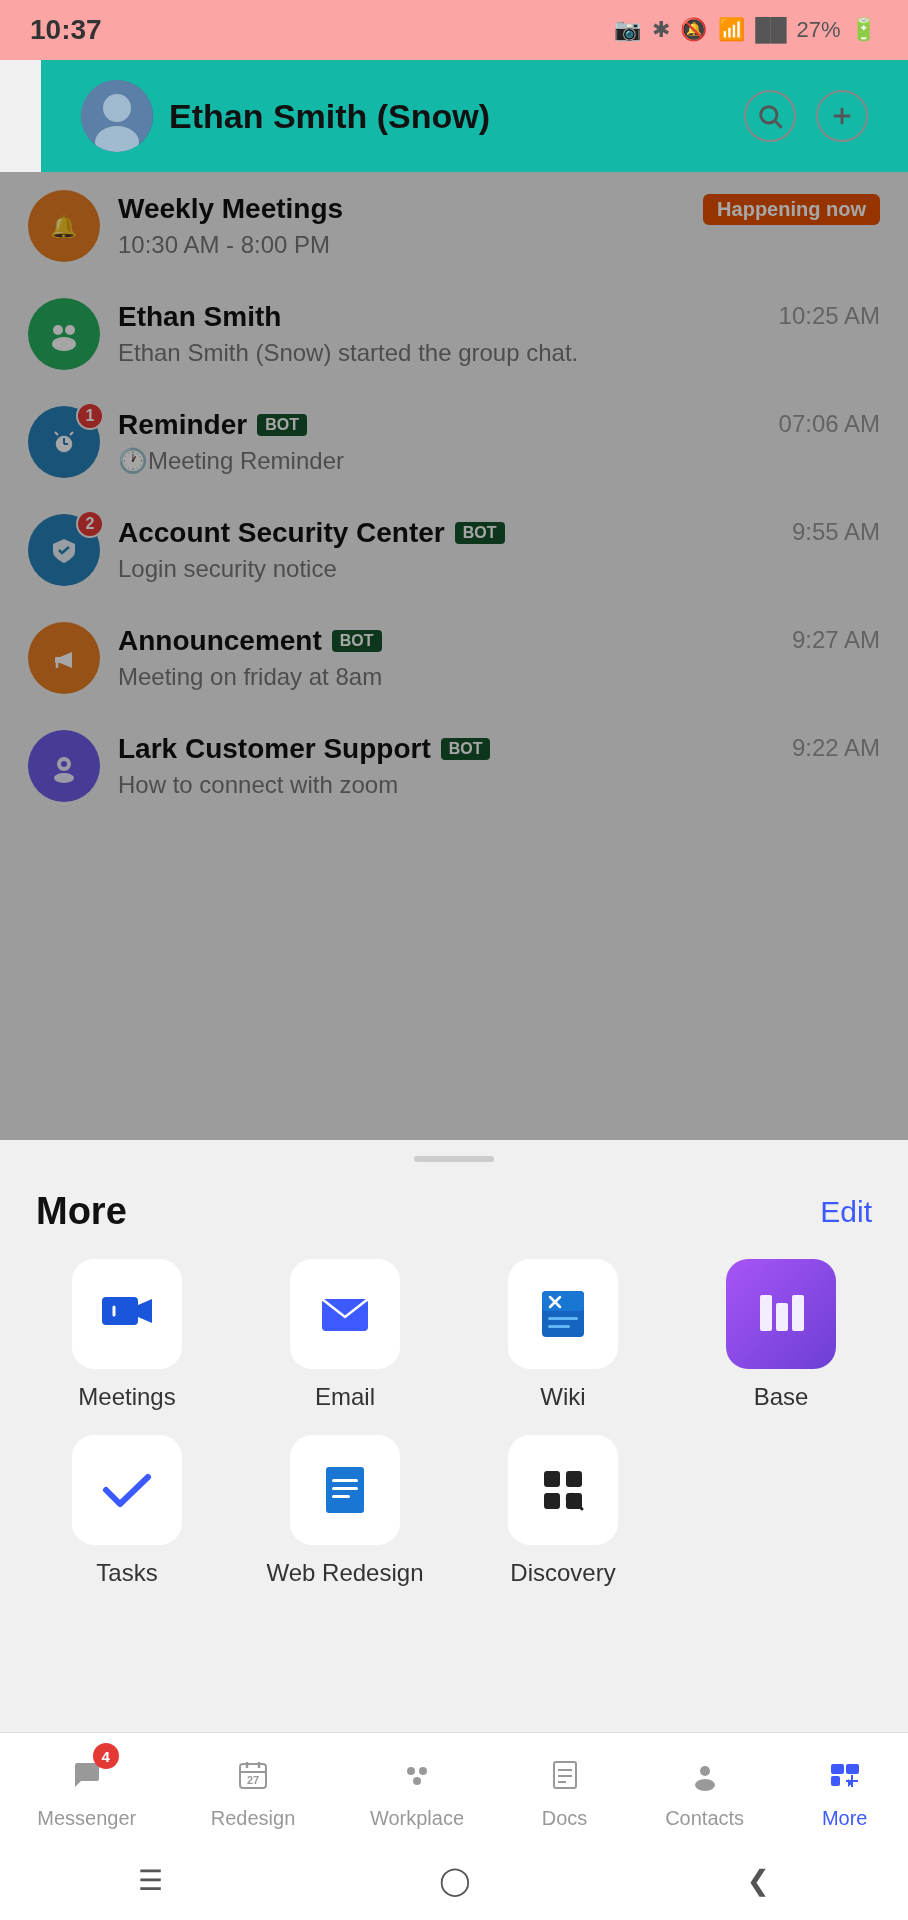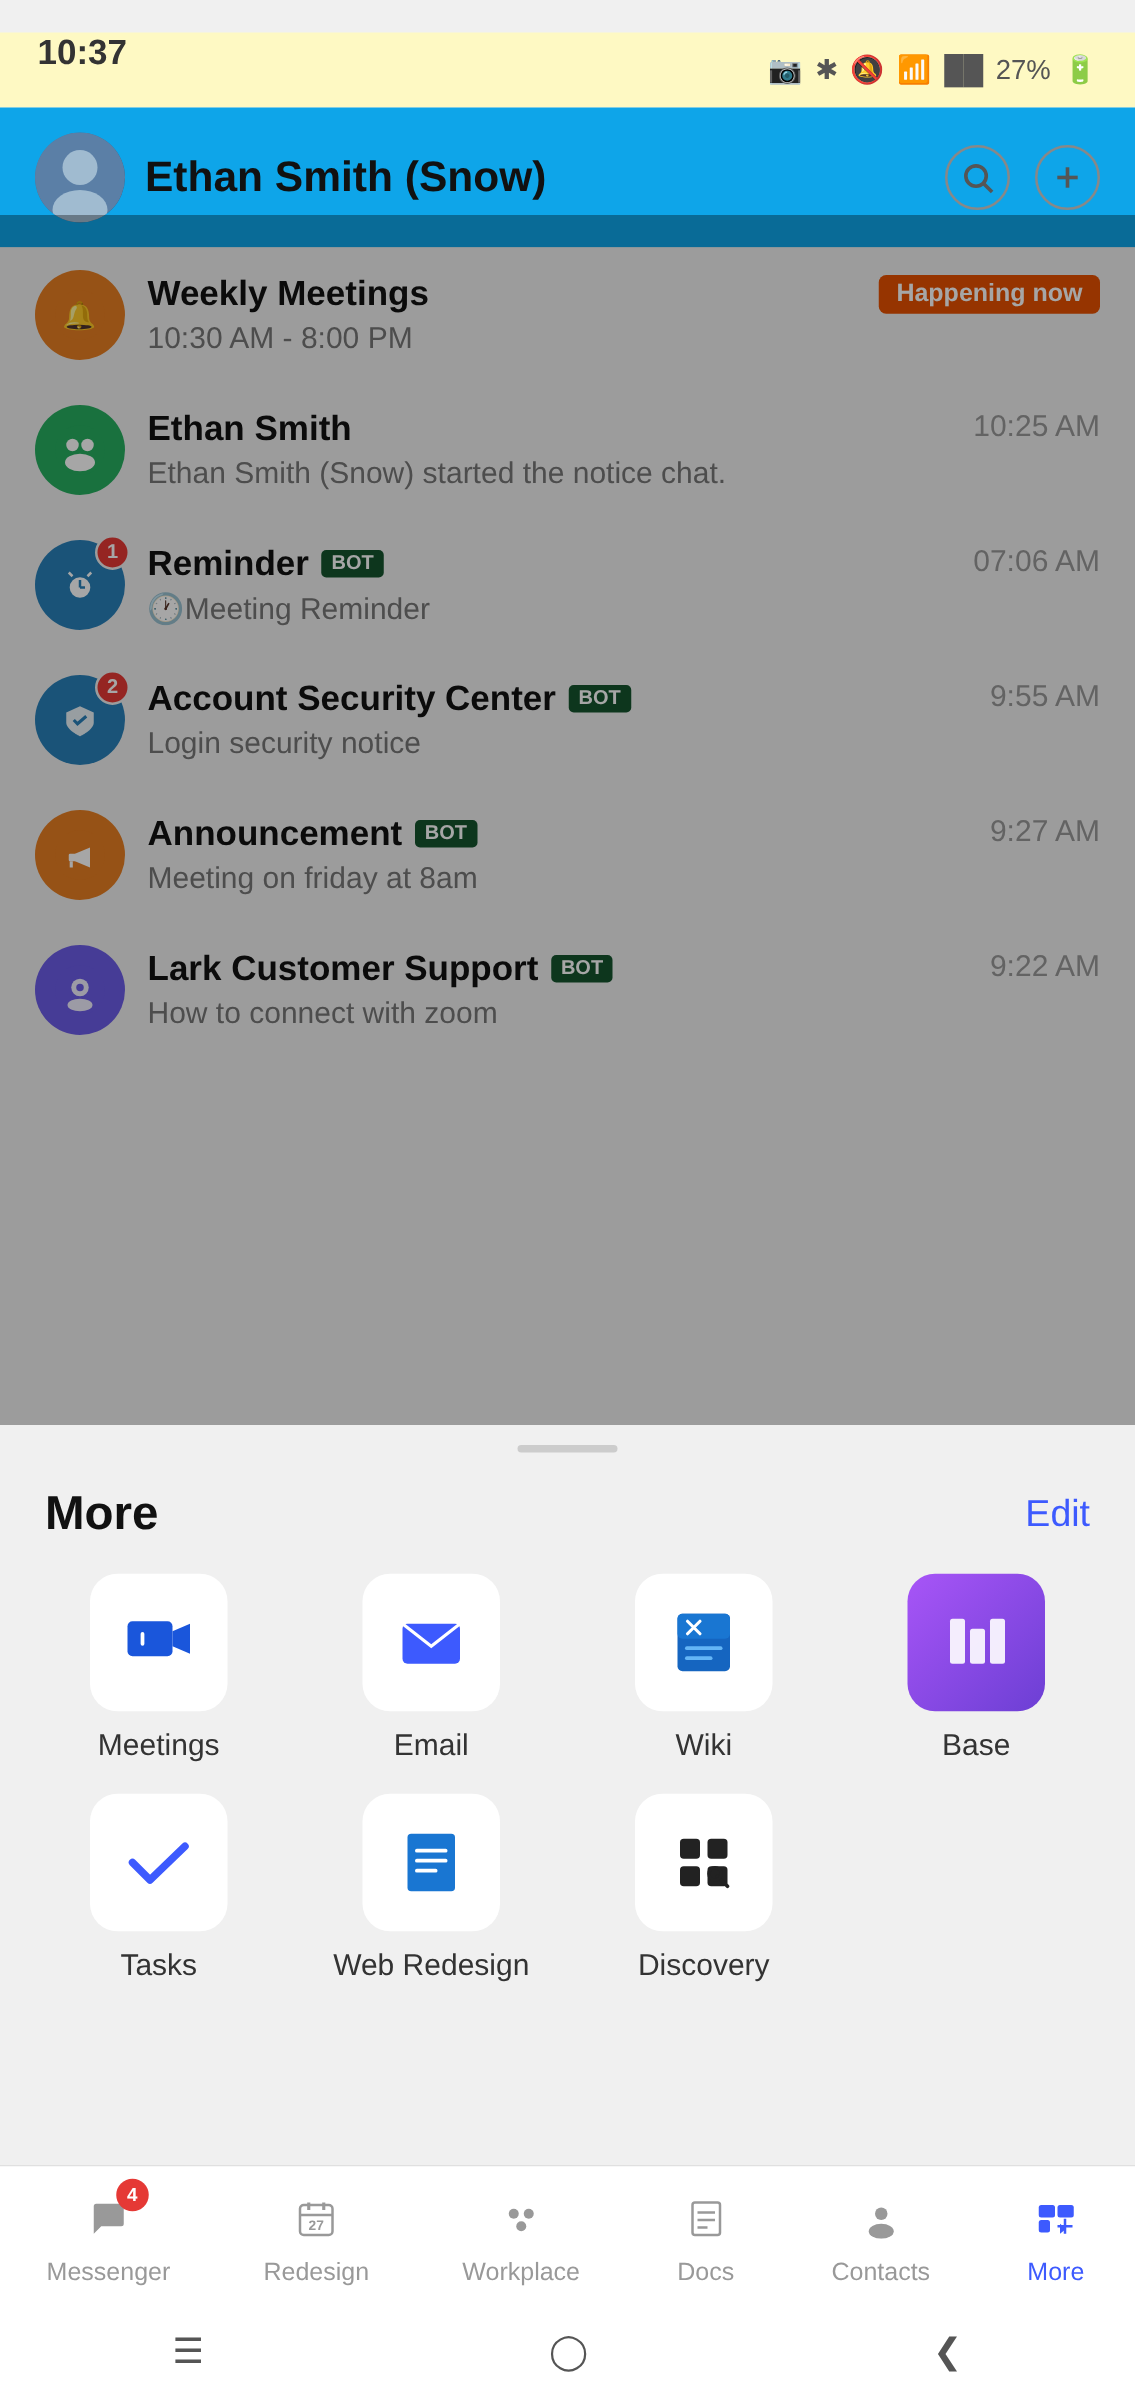--- a/index.html
+++ b/index.html
@@ -8,47 +8,48 @@
       width: 908px;
       min-height: 1920px;
       background: #f0f0f0;
       font-family: -apple-system, BlinkMacSystemFont, 'Segoe UI', sans-serif;
       position: relative;
       overflow-x: hidden;
     }
 
     
     .status-bar {
-      background: #fef9c3;
+      background: #fca5a5;
       height: 60px;
       display: flex;
+      align-items: center;
       justify-content: space-between;
       padding: 0 30px;
-      margin-top: 26px;
     }
     .status-time {
       font-size: 28px;
       font-weight: 600;
       color: #333;
     }
     .status-icons {
       display: flex;
       align-items: center;
       gap: 10px;
       font-size: 22px;
       color: #555;
     }
 
     
     .header {
-      background: #0ea5e9;
-      padding: 20px 28px;
+      background: #14b8a6;
+      padding: 20px 40px;
       display: flex;
       align-items: center;
       justify-content: space-between;
+      margin-left: 41px;
     }
     .header-left {
       display: flex;
       align-items: center;
       gap: 16px;
     }
     .avatar {
       width: 72px;
       height: 72px;
       border-radius: 50%;
@@ -398,21 +399,21 @@
           <circle cx="26" cy="16" r="5" fill="white"></circle>
           <ellipse cx="20" cy="30" rx="12" ry="7" fill="white"></ellipse>
         </svg>
 
     </div>
     <div class="chat-content">
       <div class="chat-name-row">
         <span class="chat-name">Ethan Smith</span>
 
       </div>
-      <div class="chat-preview">Ethan Smith (Snow) started the notice chat.</div>
+      <div class="chat-preview">Ethan Smith (Snow) started the group chat.</div>
     </div>
     <span class="chat-time">10:25 AM</span>
   </div>
     <div class="chat-item">
     <div class="chat-item-avatar" style="background: #2980b9;">
       <svg viewBox="0 0 40 40" width="40" height="40">
           <rect width="40" height="40" rx="20" fill="#2980b9"></rect>
           <circle cx="20" cy="22" r="9" fill="white" stroke="#2980b9" stroke-width="1.5"></circle>
           <line x1="20" y1="22" x2="20" y2="16" stroke="#2980b9" stroke-width="2"></line>
           <line x1="20" y1="22" x2="24" y2="22" stroke="#2980b9" stroke-width="2"></line>

